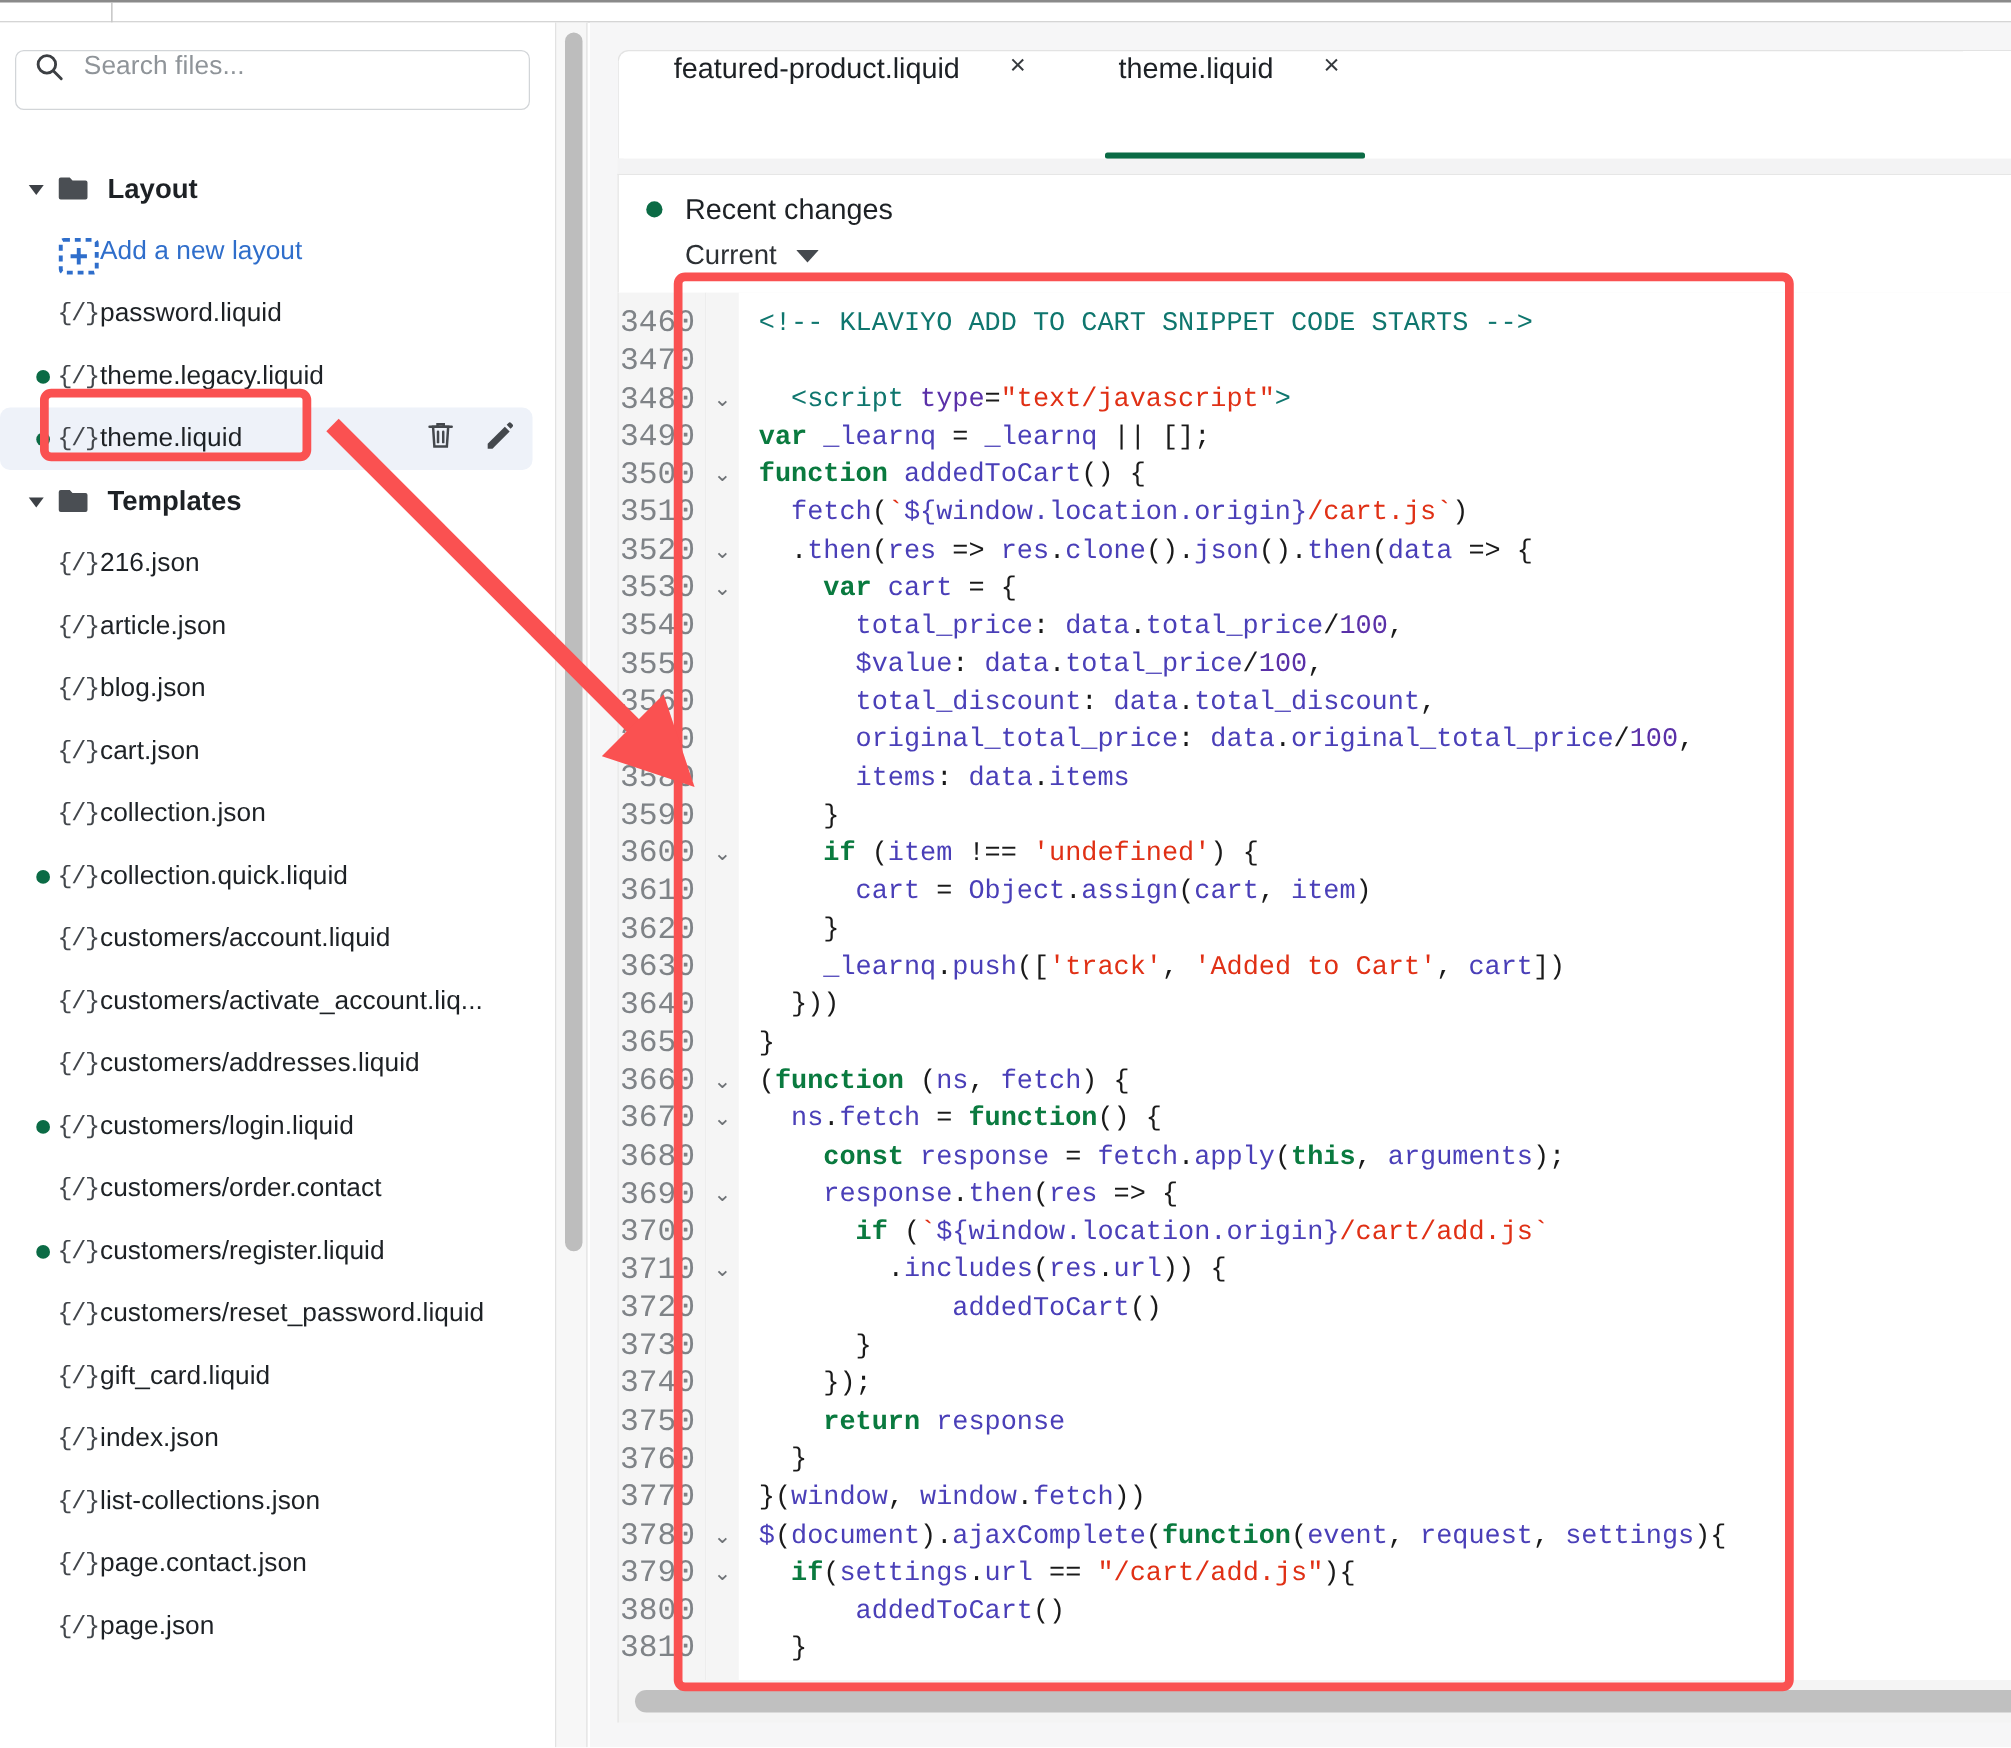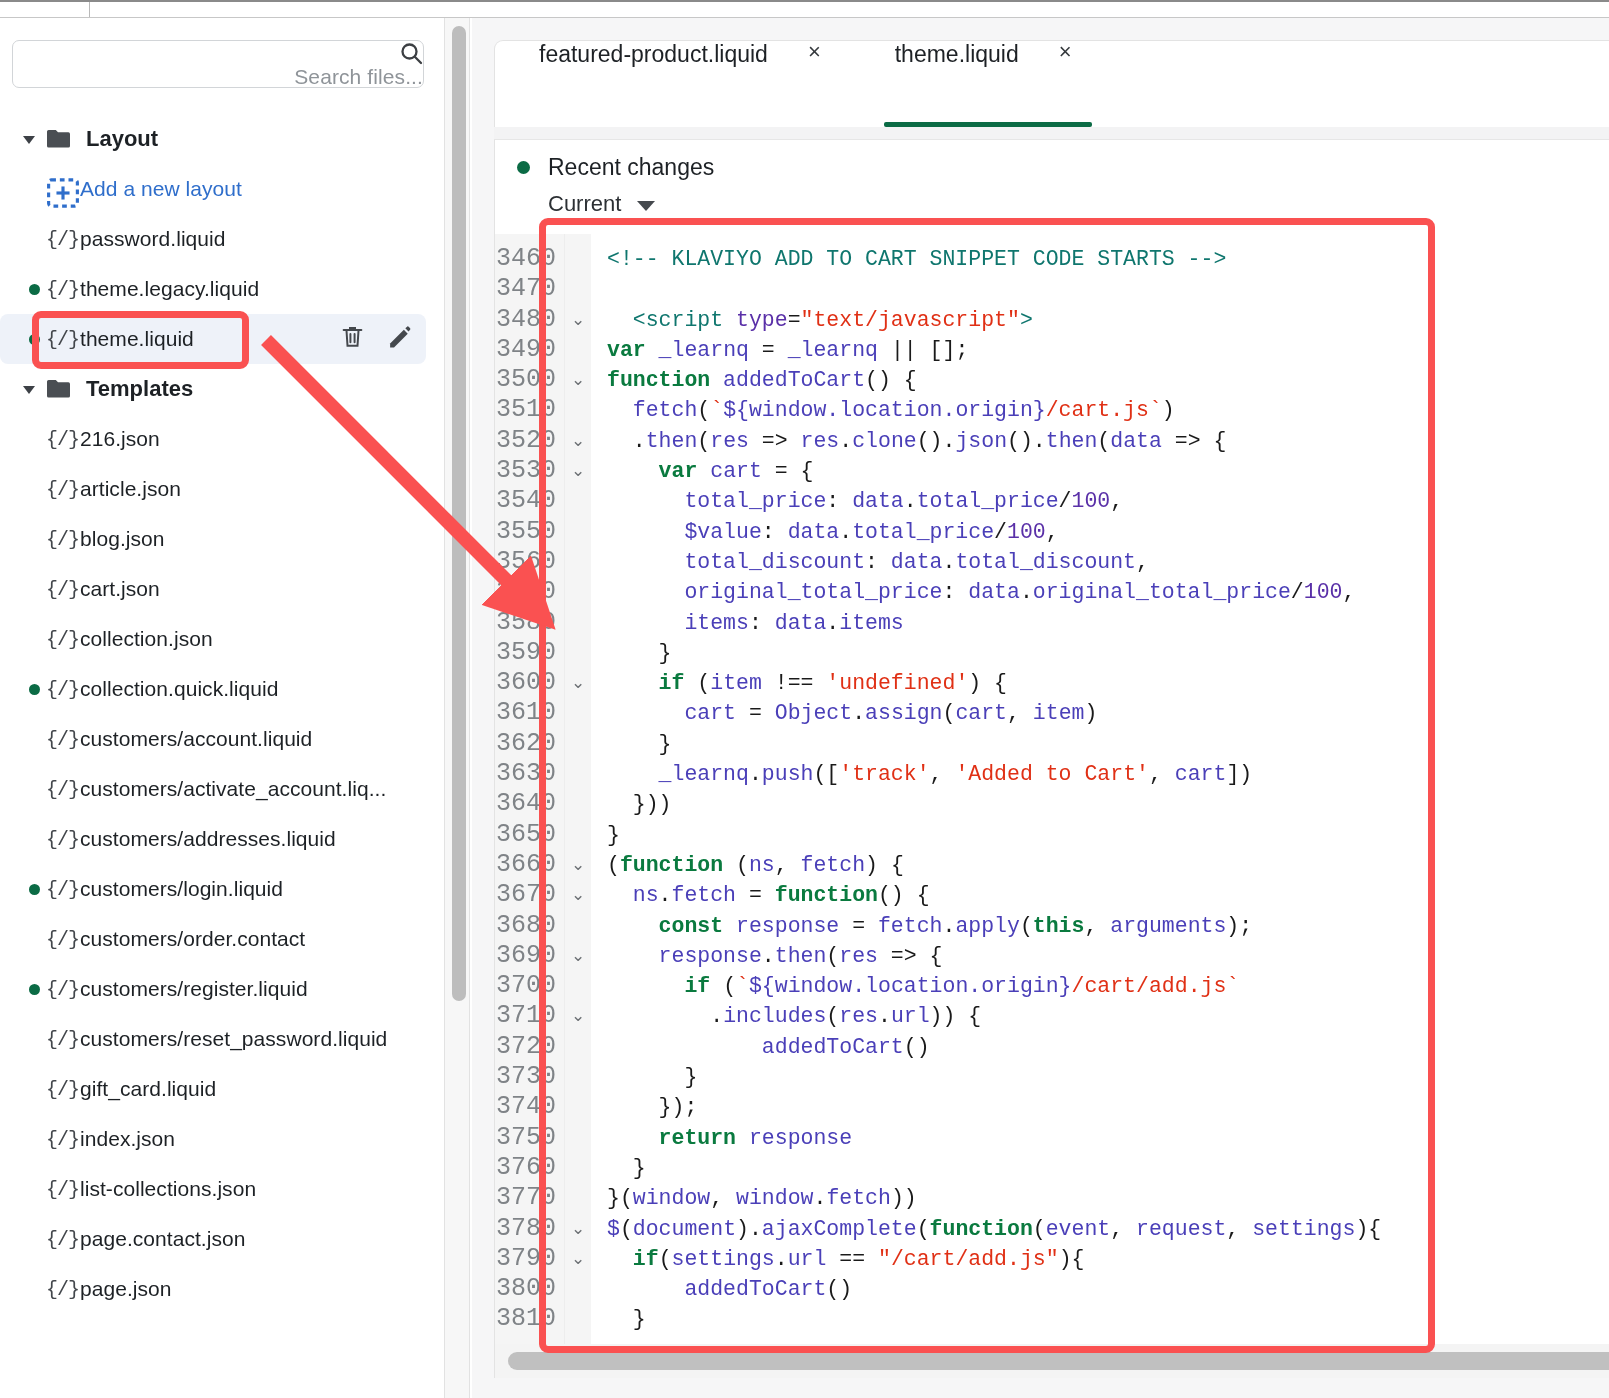--- a/index.html
+++ b/index.html
@@ -48,35 +48,34 @@
   }
   .search-box {
     position: absolute;
     left: 12px; top: 22px;
     width: 412px; height: 48px;
     border: 1px solid #d2d5d8;
     border-radius: 7px;
     background: #ffffff;
     box-sizing: border-box;
     display: flex;
-    align-items: flex-end;
+    align-items: flex-start;
     padding-left: 14px;
-    flex-direction: column;
   }
   .search-icon { width: 24px; height: 24px; flex: none; color: #3c3f43; }
   .search-placeholder {
     margin-left: 16px;
     font-size: 21px;
     color: #8f9499;
     letter-spacing: .1px;
   }
 
   .tree {
     position: absolute;
-    left: 0; top: 96px;
+    left: 0; top: 108px;
     width: 444px;
   }
   .row {
     position: relative;
     height: 50px;
     display: flex;
     align-items: center;
     box-sizing: border-box;
   }
   .row.group { padding-left: 20px; }

